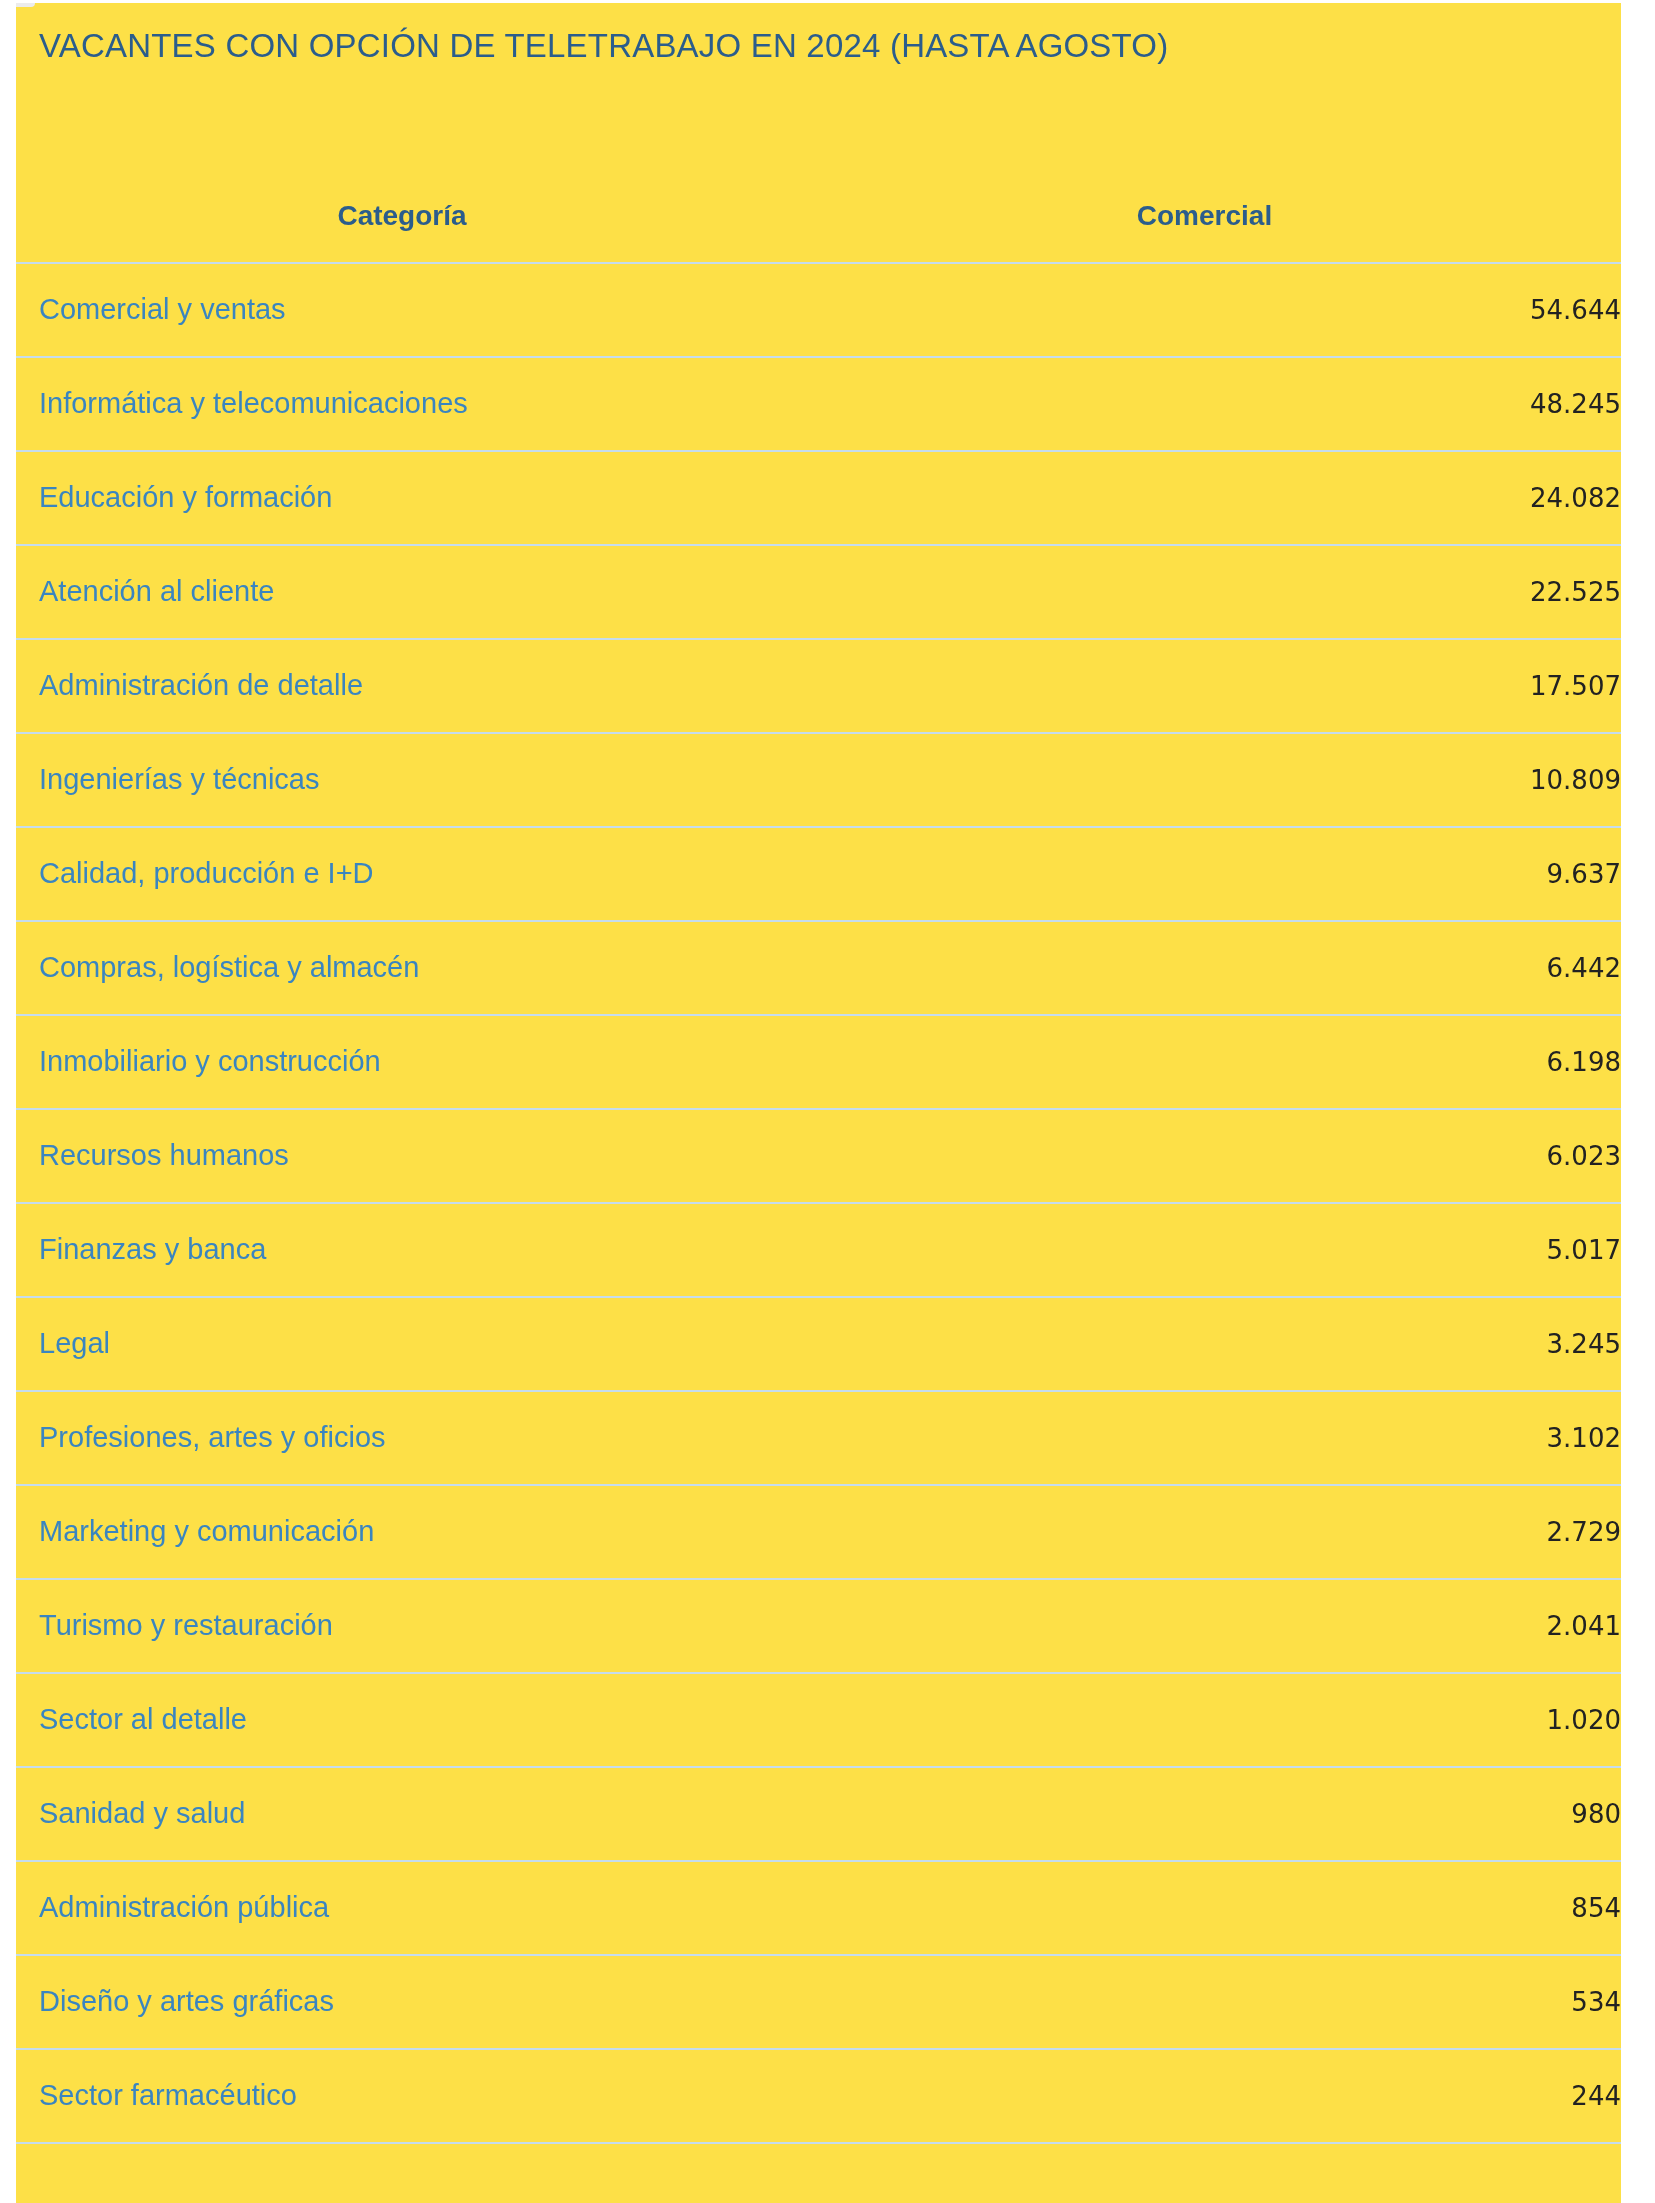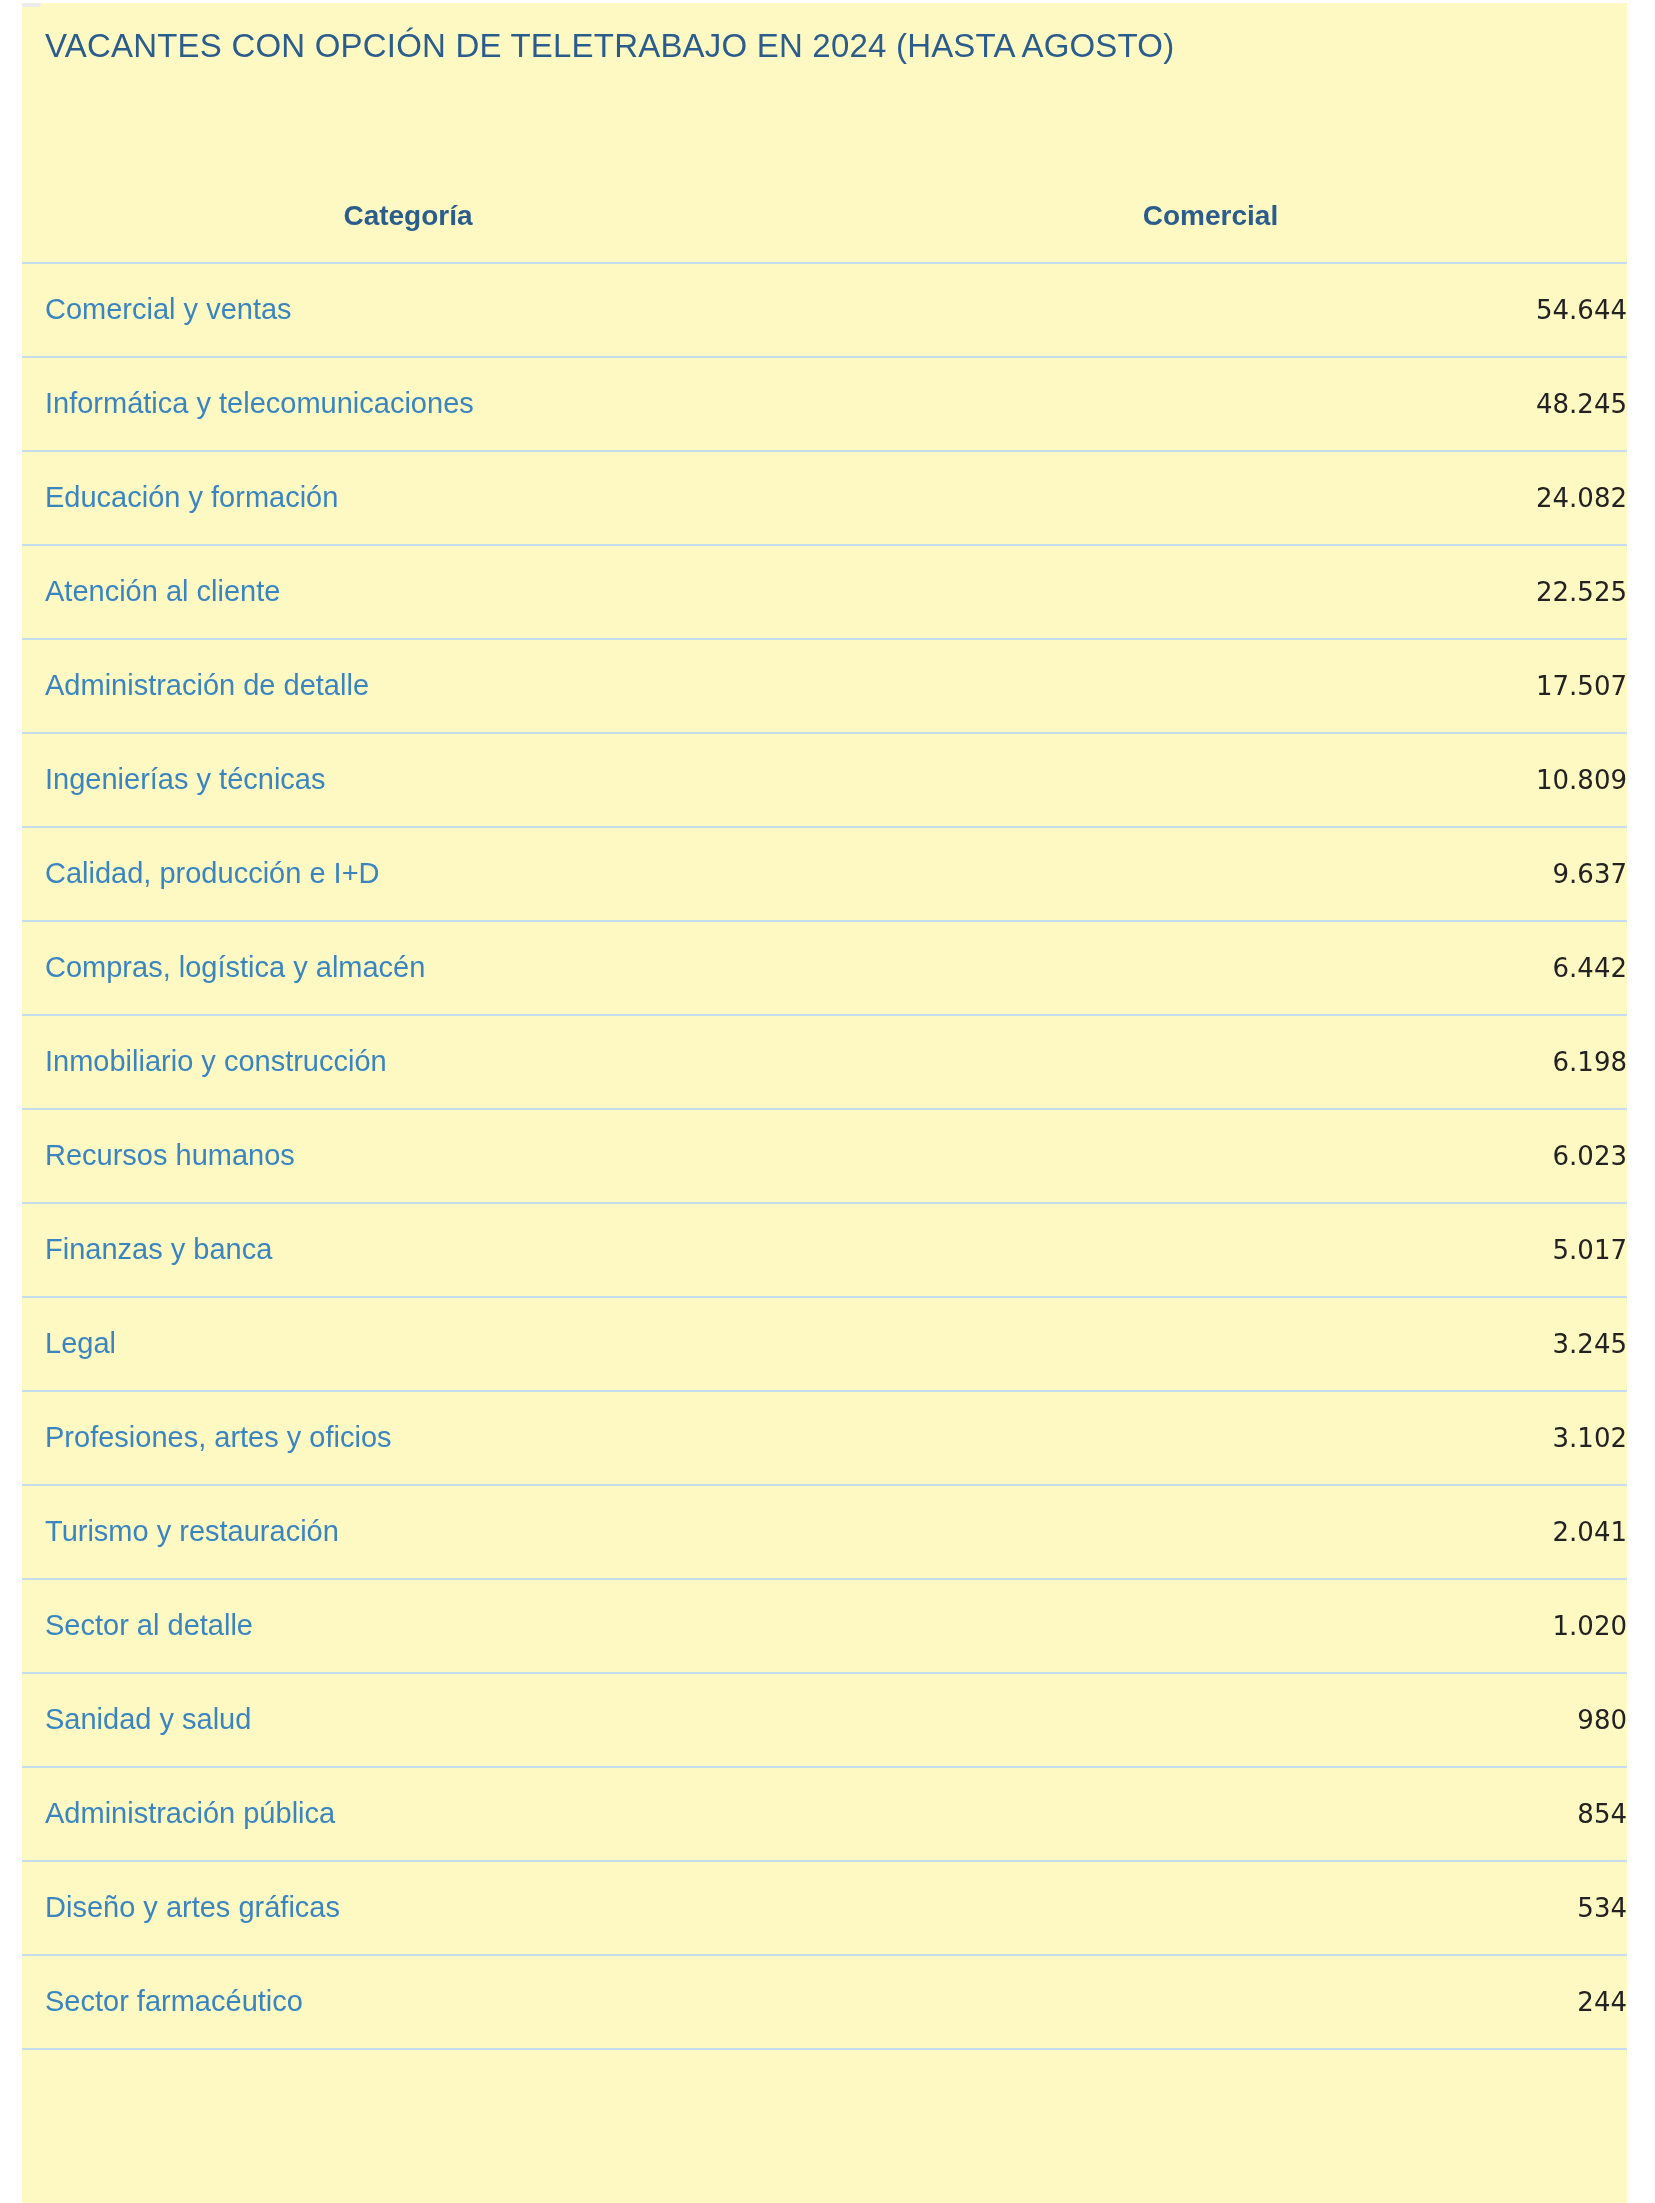--- a/index.html
+++ b/index.html
@@ -5,25 +5,25 @@
   html, body {
     margin: 0;
     padding: 0;
     background: #ffffff;
     width: 1655px;
     height: 2204px;
     overflow: hidden;
   }
   .panel {
     position: absolute;
-    left: 22px;
+    left: 16px;
     top: 2.9px;
     width: 1605px;
     height: 2201px;
-    background: #fef9c3;
+    background: #fde047;
     text-decoration: underline;
   }
   .corner-mark {
     position: absolute;
     left: 0;
     top: 0;
     width: 19.4px;
     height: 3.9px;
     background: #ececec;
     border-bottom-right-radius: 5.8px;
@@ -148,20 +148,24 @@
         </tr>
       <tr>
           <td class="cat">Legal</td>
           <td class="val">3.245</td>
         </tr>
       <tr>
           <td class="cat">Profesiones, artes y oficios</td>
           <td class="val">3.102</td>
         </tr>
       <tr>
+          <td class="cat">Marketing y comunicación</td>
+          <td class="val">2.729</td>
+        </tr>
+      <tr>
           <td class="cat">Turismo y restauración</td>
           <td class="val">2.041</td>
         </tr>
       <tr>
           <td class="cat">Sector al detalle</td>
           <td class="val">1.020</td>
         </tr>
       <tr>
           <td class="cat">Sanidad y salud</td>
           <td class="val">980</td>

